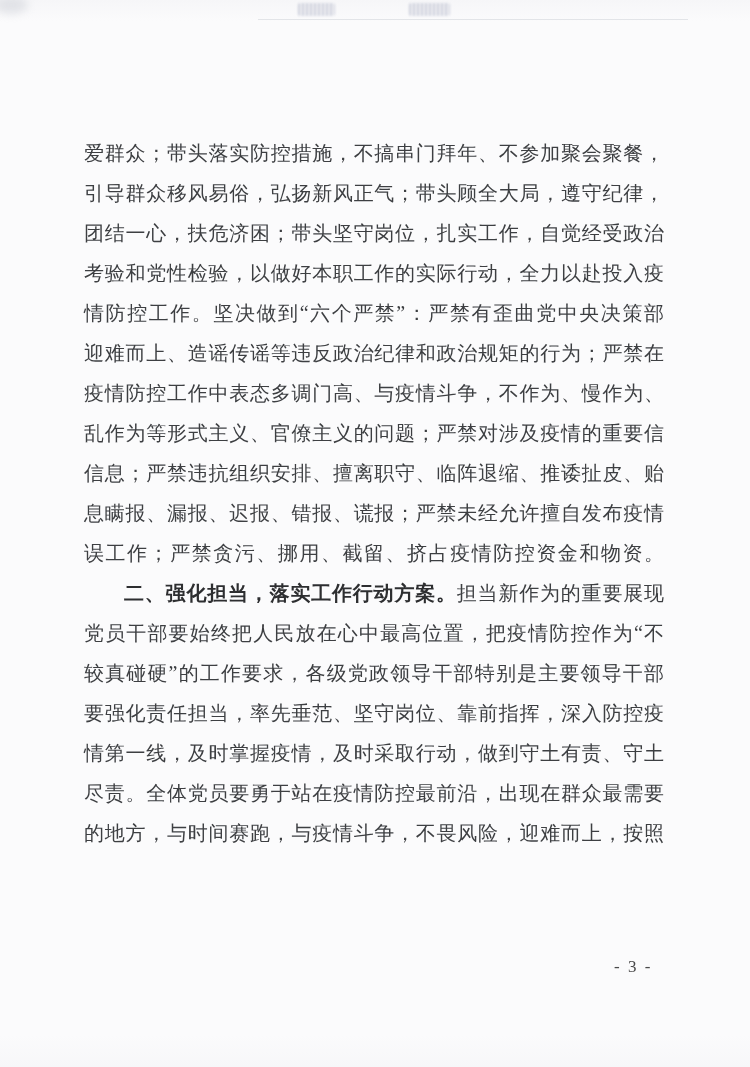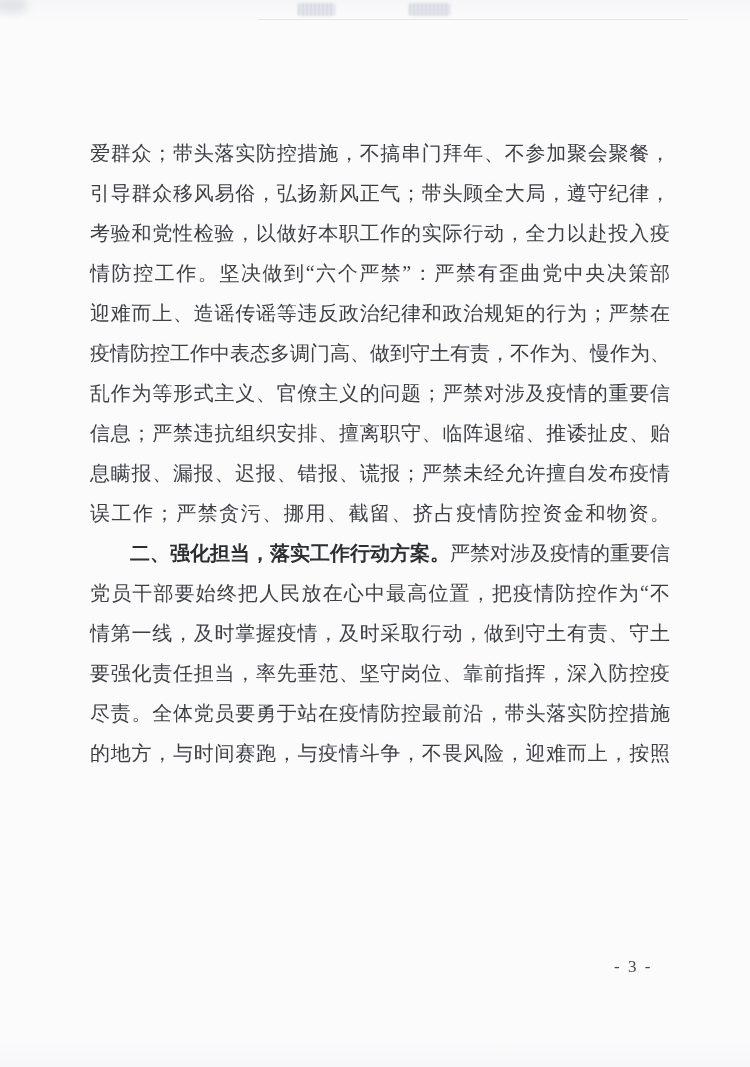--- a/index.html
+++ b/index.html
@@ -35,21 +35,21 @@
   .corner-smear {
     position: absolute; left: -6px; top: -4px; width: 34px; height: 18px;
     background: #c7cad2; opacity: 0.45; filter: blur(4px); border-radius: 50%;
   }
   .scan-hairline {
     position: absolute; left: 258px; top: 19px; width: 430px; height: 1px;
     background: #d6d8dd; opacity: 0.65;
   }
   .content {
     position: absolute;
-    left: 90px; top: 133px;
+    left: 84px; top: 133px;
     width: 580px;
   }
   .line {
     height: 40px;
     line-height: 40px;
     font-size: 20px;
     color: var(--ink);
     text-align: justify;
     text-align-last: justify;
     white-space: nowrap;
@@ -75,35 +75,37 @@
 <div class="page">
 
   <div class="corner-smear"></div>
   <div class="smudge smudge-1"></div>
   <div class="smudge smudge-2"></div>
   <div class="scan-hairline"></div>
 
   <div class="content">
     <div class="line">爱群众；带头落实防控措施，不搞串门拜年、不参加聚会聚餐，</div>
     <div class="line">引导群众移风易俗，弘扬新风正气；带头顾全大局，遵守纪律，</div>
+    <div class="line">团结一心，扶危济困；带头坚守岗位，扎实工作，自觉经受政治</div>
     <div class="line">考验和党性检验，以做好本职工作的实际行动，全力以赴投入疫</div>
     <div class="line">情防控工作。坚决做到“六个严禁”：严禁有歪曲党中央决策部</div>
     <div class="line">迎难而上、造谣传谣等违反政治纪律和政治规矩的行为；严禁在</div>
-    <div class="line">疫情防控工作中表态多调门高、做到守土有责，不作为、慢作为、</div>
+    <div class="line">疫情防控工作中表态多调门高、与疫情斗争，不作为、慢作为、</div>
     <div class="line">乱作为等形式主义、官僚主义的问题；严禁对涉及疫情的重要信</div>
     <div class="line">信息；严禁违抗组织安排、擅离职守、临阵退缩、推诿扯皮、贻</div>
     <div class="line">息瞒报、漏报、迟报、错报、谎报；严禁未经允许擅自发布疫情</div>
     <div class="line">误工作；严禁贪污、挪用、截留、挤占疫情防控资金和物资。</div>
 
     <div class="line indent">
-      <span class="heading">二、强化担当，落实工作行动方案。</span><span>严禁对涉及疫情的重要信</span>
+      <span class="heading">二、强化担当，落实工作行动方案。</span><span>担当新作为的重要展现</span>
     </div>
 
     <div class="line">党员干部要始终把人民放在心中最高位置，把疫情防控作为“不</div>
+    <div class="line">较真碰硬”的工作要求，各级党政领导干部特别是主要领导干部</div>
+    <div class="line">要强化责任担当，率先垂范、坚守岗位、靠前指挥，深入防控疫</div>
     <div class="line">情第一线，及时掌握疫情，及时采取行动，做到守土有责、守土</div>
-    <div class="line">要强化责任担当，率先垂范、坚守岗位、靠前指挥，深入防控疫</div>
-    <div class="line">尽责。全体党员要勇于站在疫情防控最前沿，带头落实防控措施</div>
+    <div class="line">尽责。全体党员要勇于站在疫情防控最前沿，出现在群众最需要</div>
     <div class="line">的地方，与时间赛跑，与疫情斗争，不畏风险，迎难而上，按照</div>
   </div>
 
   <div class="page-number">- 3 -</div>
 
 </div>
 
 </body></html>

